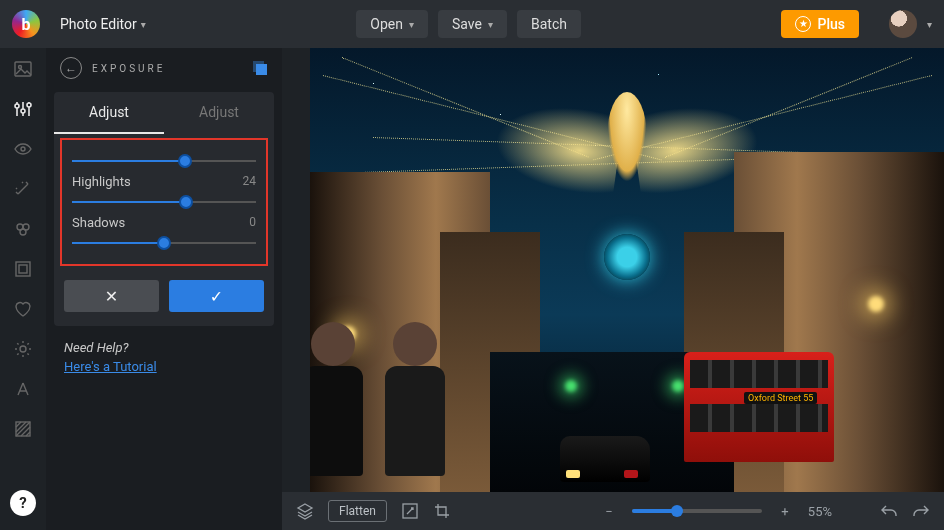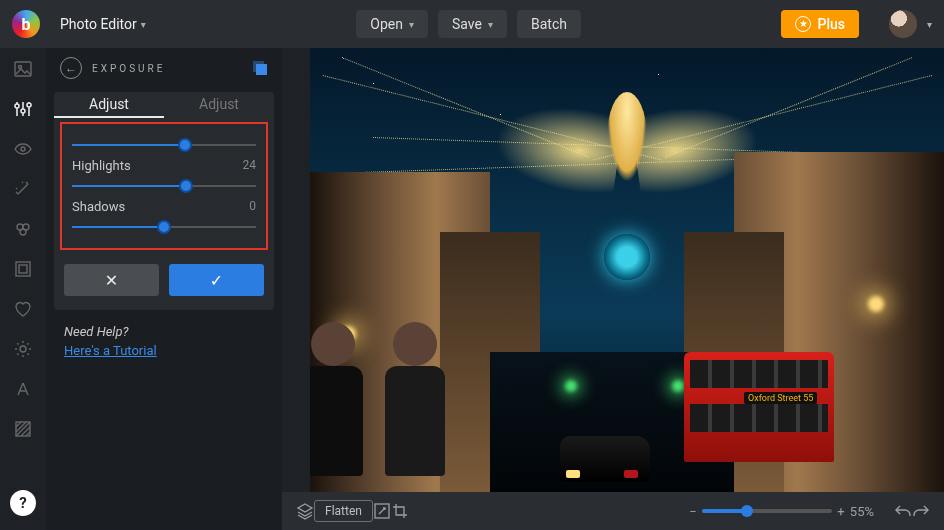--- a/index.html
+++ b/index.html
@@ -22,21 +22,21 @@
 .help-btn { margin-top:auto; margin-bottom:14px; width:26px;height:26px;border-radius:50%;background:#fff;color:#222;font-weight:700;display:flex;align-items:center;justify-content:center;font-size:15px;cursor:pointer;}
 
 .panel { width:236px; background:#1a1d21; display:flex; flex-direction:column; }
 .panel-head { height:40px; display:flex; align-items:center; padding:0 14px; gap:10px; }
 .back-circle { width:22px;height:22px;border-radius:50%;border:1.5px solid #888;display:flex;align-items:center;justify-content:center;color:#aaa;font-size:12px;cursor:pointer;}
 .panel-title { letter-spacing:3px; font-size:10px; color:#aaa; flex:1; }
 .compare-icon{ width:16px;height:16px; cursor:pointer; }
 
 .panel-body { background:#272a2f; margin:4px 8px 0 8px; border-radius:4px; padding-bottom:14px; }
 .tabs { display:flex; }
-.tab { flex:1; text-align:center; padding:4px 0; font-size:14px; color:#777; cursor:pointer; border-bottom:2px solid transparent;}
+.tab { flex:1; text-align:center; padding:12px 0; font-size:14px; color:#777; cursor:pointer; border-bottom:2px solid transparent;}
 .tab.active { color:#e8e8e8; border-bottom:2px solid #e8e8e8; }
 .sliders { border:2px solid #e2362a; margin:4px 6px 0 6px; padding:8px 10px 14px 10px;}
 .srow { margin-top:6px; }
 .srow-head { display:flex; justify-content:space-between; font-size:13px; color:#c8c8c8; margin-bottom:6px; }
 .srow-head .val { color:#888; font-size:12px; }
 .track { position:relative; height:14px; display:flex; align-items:center; cursor:pointer;}
 .track-line { position:absolute; left:0; right:0; height:2px; background:#555; }
 .track-fill { position:absolute; left:0; height:2px; background:#2b7de1; }
 .thumb { position:absolute; width:14px;height:14px;border-radius:50%;background:#2b7de1; border:2px solid #0d4fa0; transform:translateX(-50%); }
 
@@ -88,21 +88,21 @@
 .person .torso{ width:60px;height:110px;background:#0d0d0d;border-radius:12px 12px 4px 4px;margin:0 auto;}
 .p1{ left:-12px; }
 .p2{ left:70px; }
 .p2 .torso{ background:#1a1a1a;}
 .glow { position:absolute; border-radius:50%; filter:blur(2px);}
 .g1{ left:30px; bottom:150px;width:16px;height:16px;background:#ffdc7a;box-shadow:0 0 20px 8px rgba(255,210,100,.55);}
 .g2{ right:60px; bottom:180px;width:16px;height:16px;background:#ffdc7a;box-shadow:0 0 20px 8px rgba(255,210,100,.55);}
 .g3{ right:260px; bottom:100px;width:12px;height:12px;background:#47e06e;box-shadow:0 0 14px 6px rgba(60,220,110,.55);}
 .g4{ left:255px; bottom:100px;width:12px;height:12px;background:#47e06e;box-shadow:0 0 14px 6px rgba(60,220,110,.55);}
 
-.bottombar { height:38px; background:#2a2e33; display:flex; align-items:center; padding:0 14px; color:#9aa0a6; font-size:13px;}
+.bottombar { height:38px; background:#2a2e33; display:flex; align-items:center; padding:0 14px; gap:14px; color:#9aa0a6; font-size:13px;}
 .bb-icon { width:18px;height:18px; display:flex;align-items:center;justify-content:center; cursor:pointer; color:#9aa0a6;}
 .flatten { border:1px solid #6b7075; background:transparent; color:#bcc1c6; border-radius:3px; padding:3px 10px; font-size:12px; cursor:pointer;}
 .bb-spacer{flex:1;}
 .zoom-track { width:130px; height:4px; background:#555; position:relative; border-radius:2px; cursor:pointer;}
 .zoom-fill{ position:absolute;left:0;height:100%;background:#2b7de1;border-radius:2px;}
 .zoom-thumb{ position:absolute; width:12px;height:12px;border-radius:50%;background:#2b7de1;top:50%;transform:translate(-50%,-50%);}
 svg { display:block; }
 </style>
 </head>
 <body>

